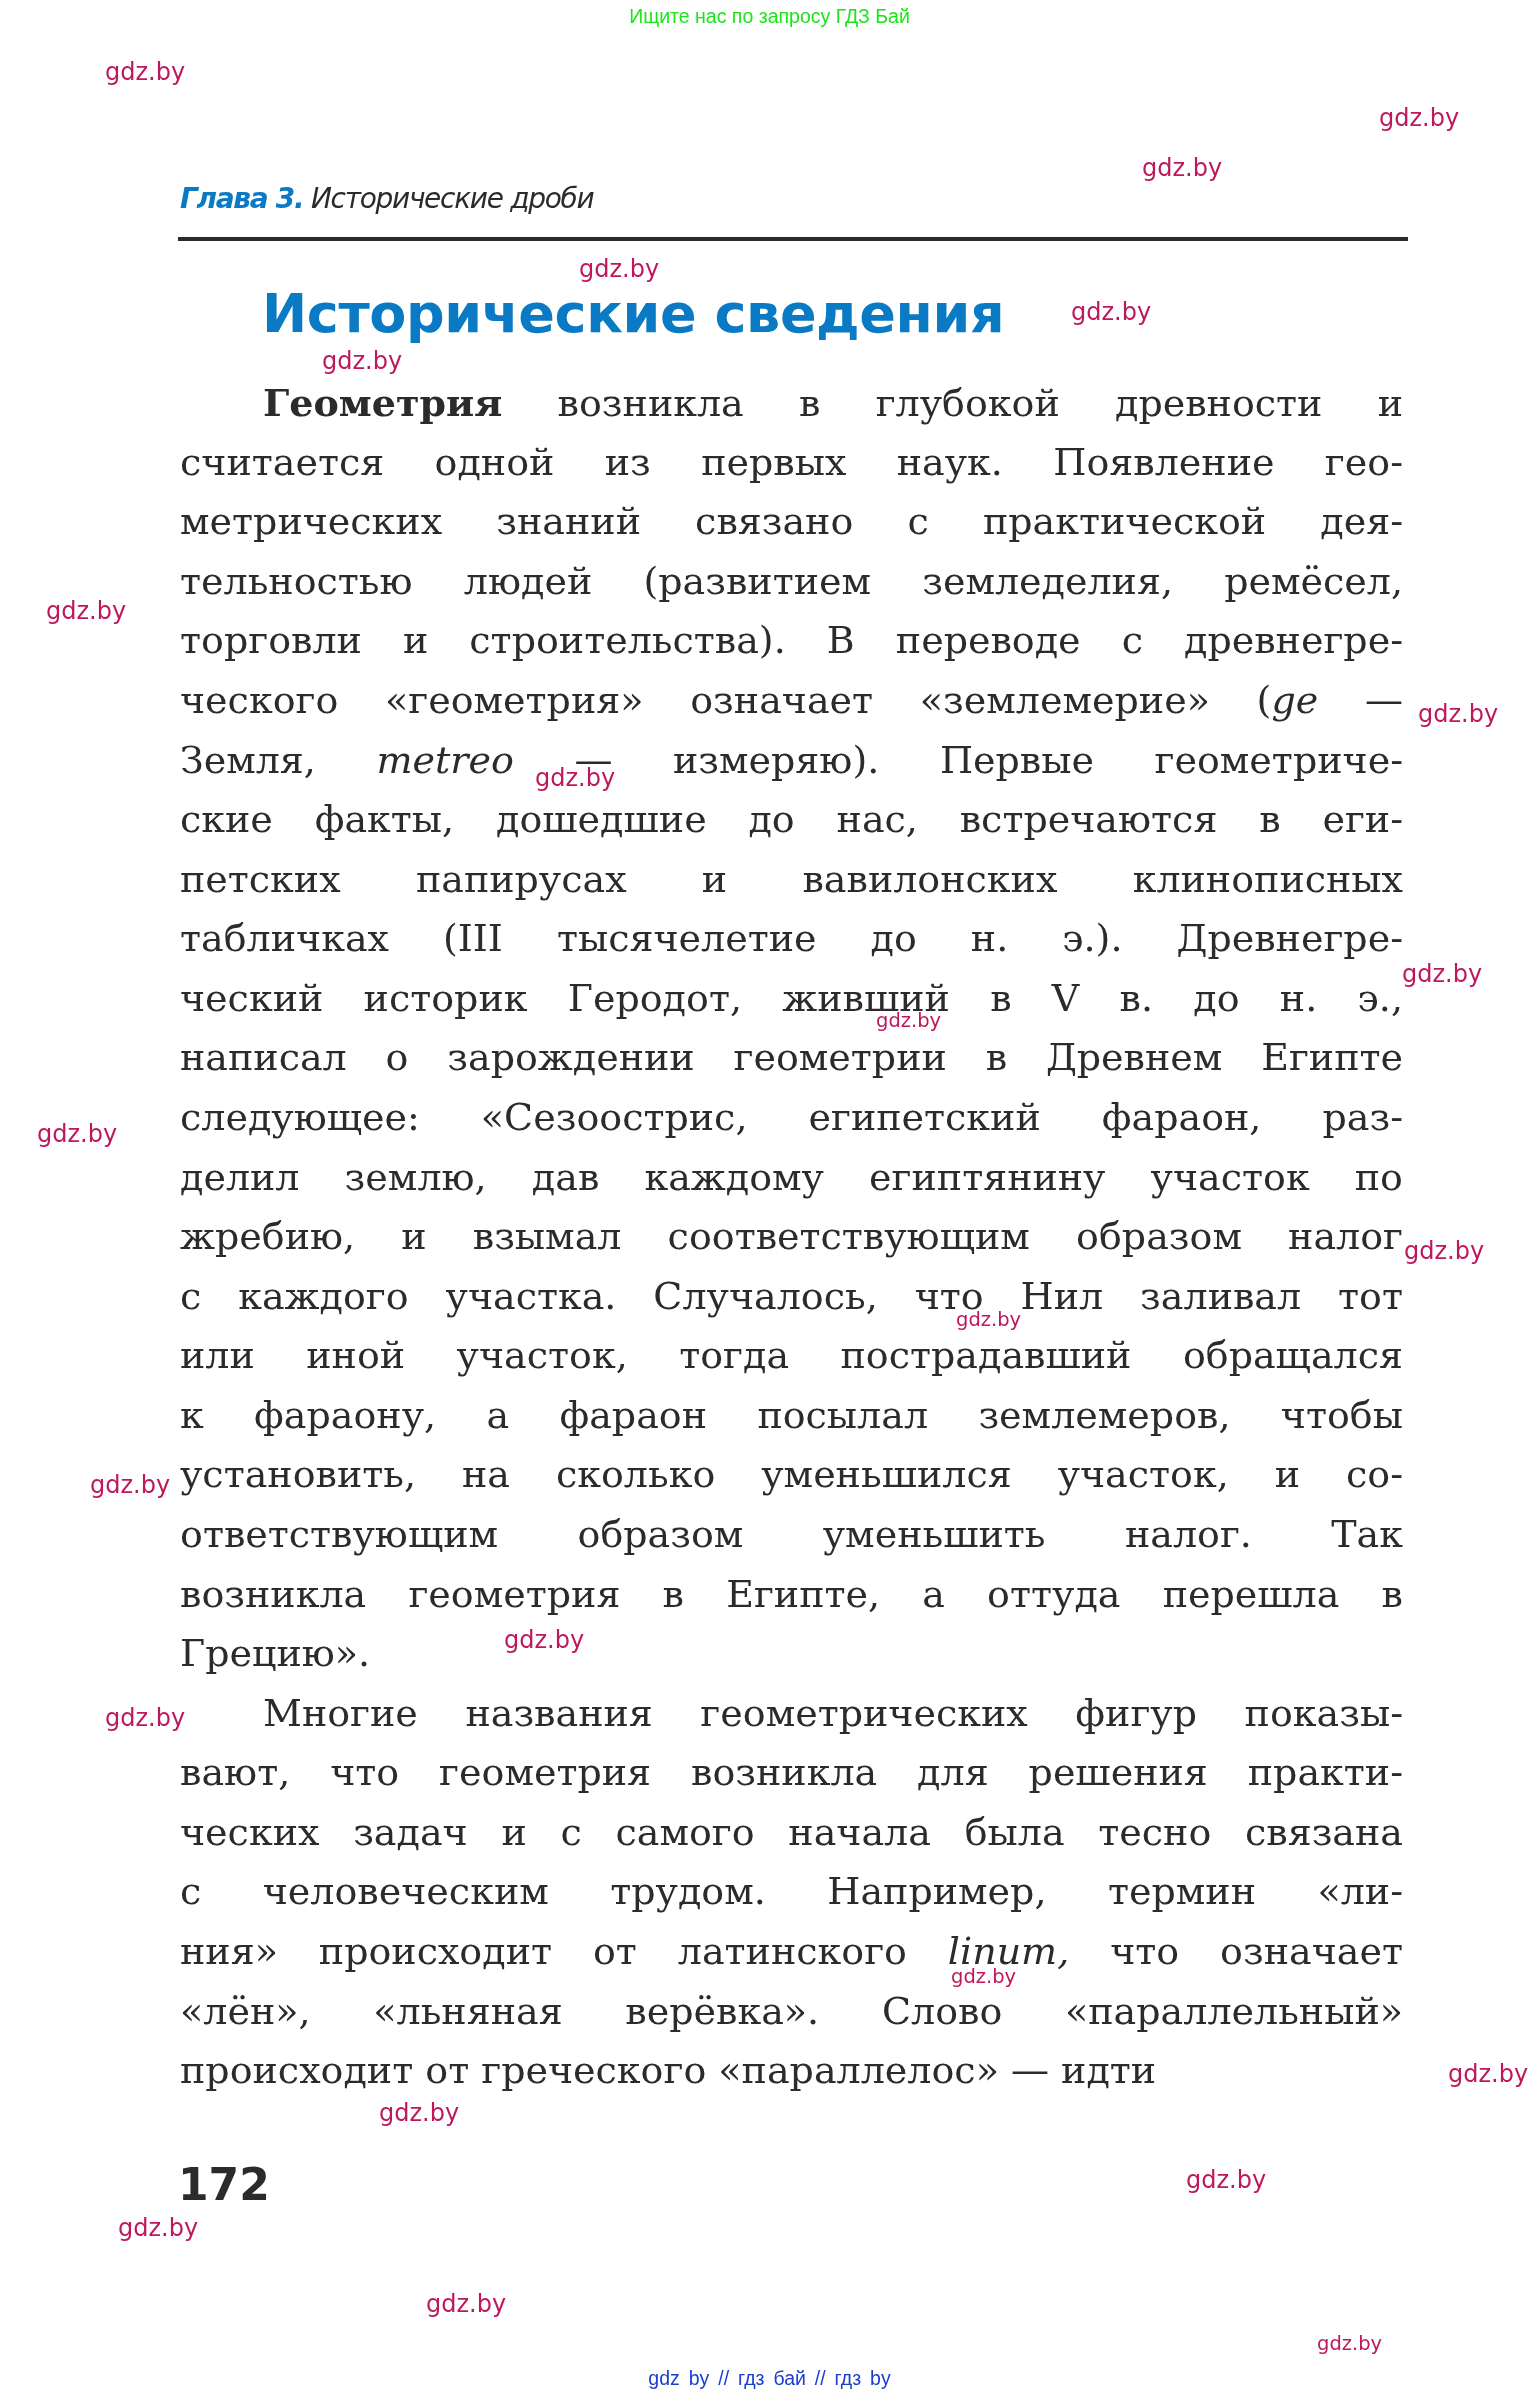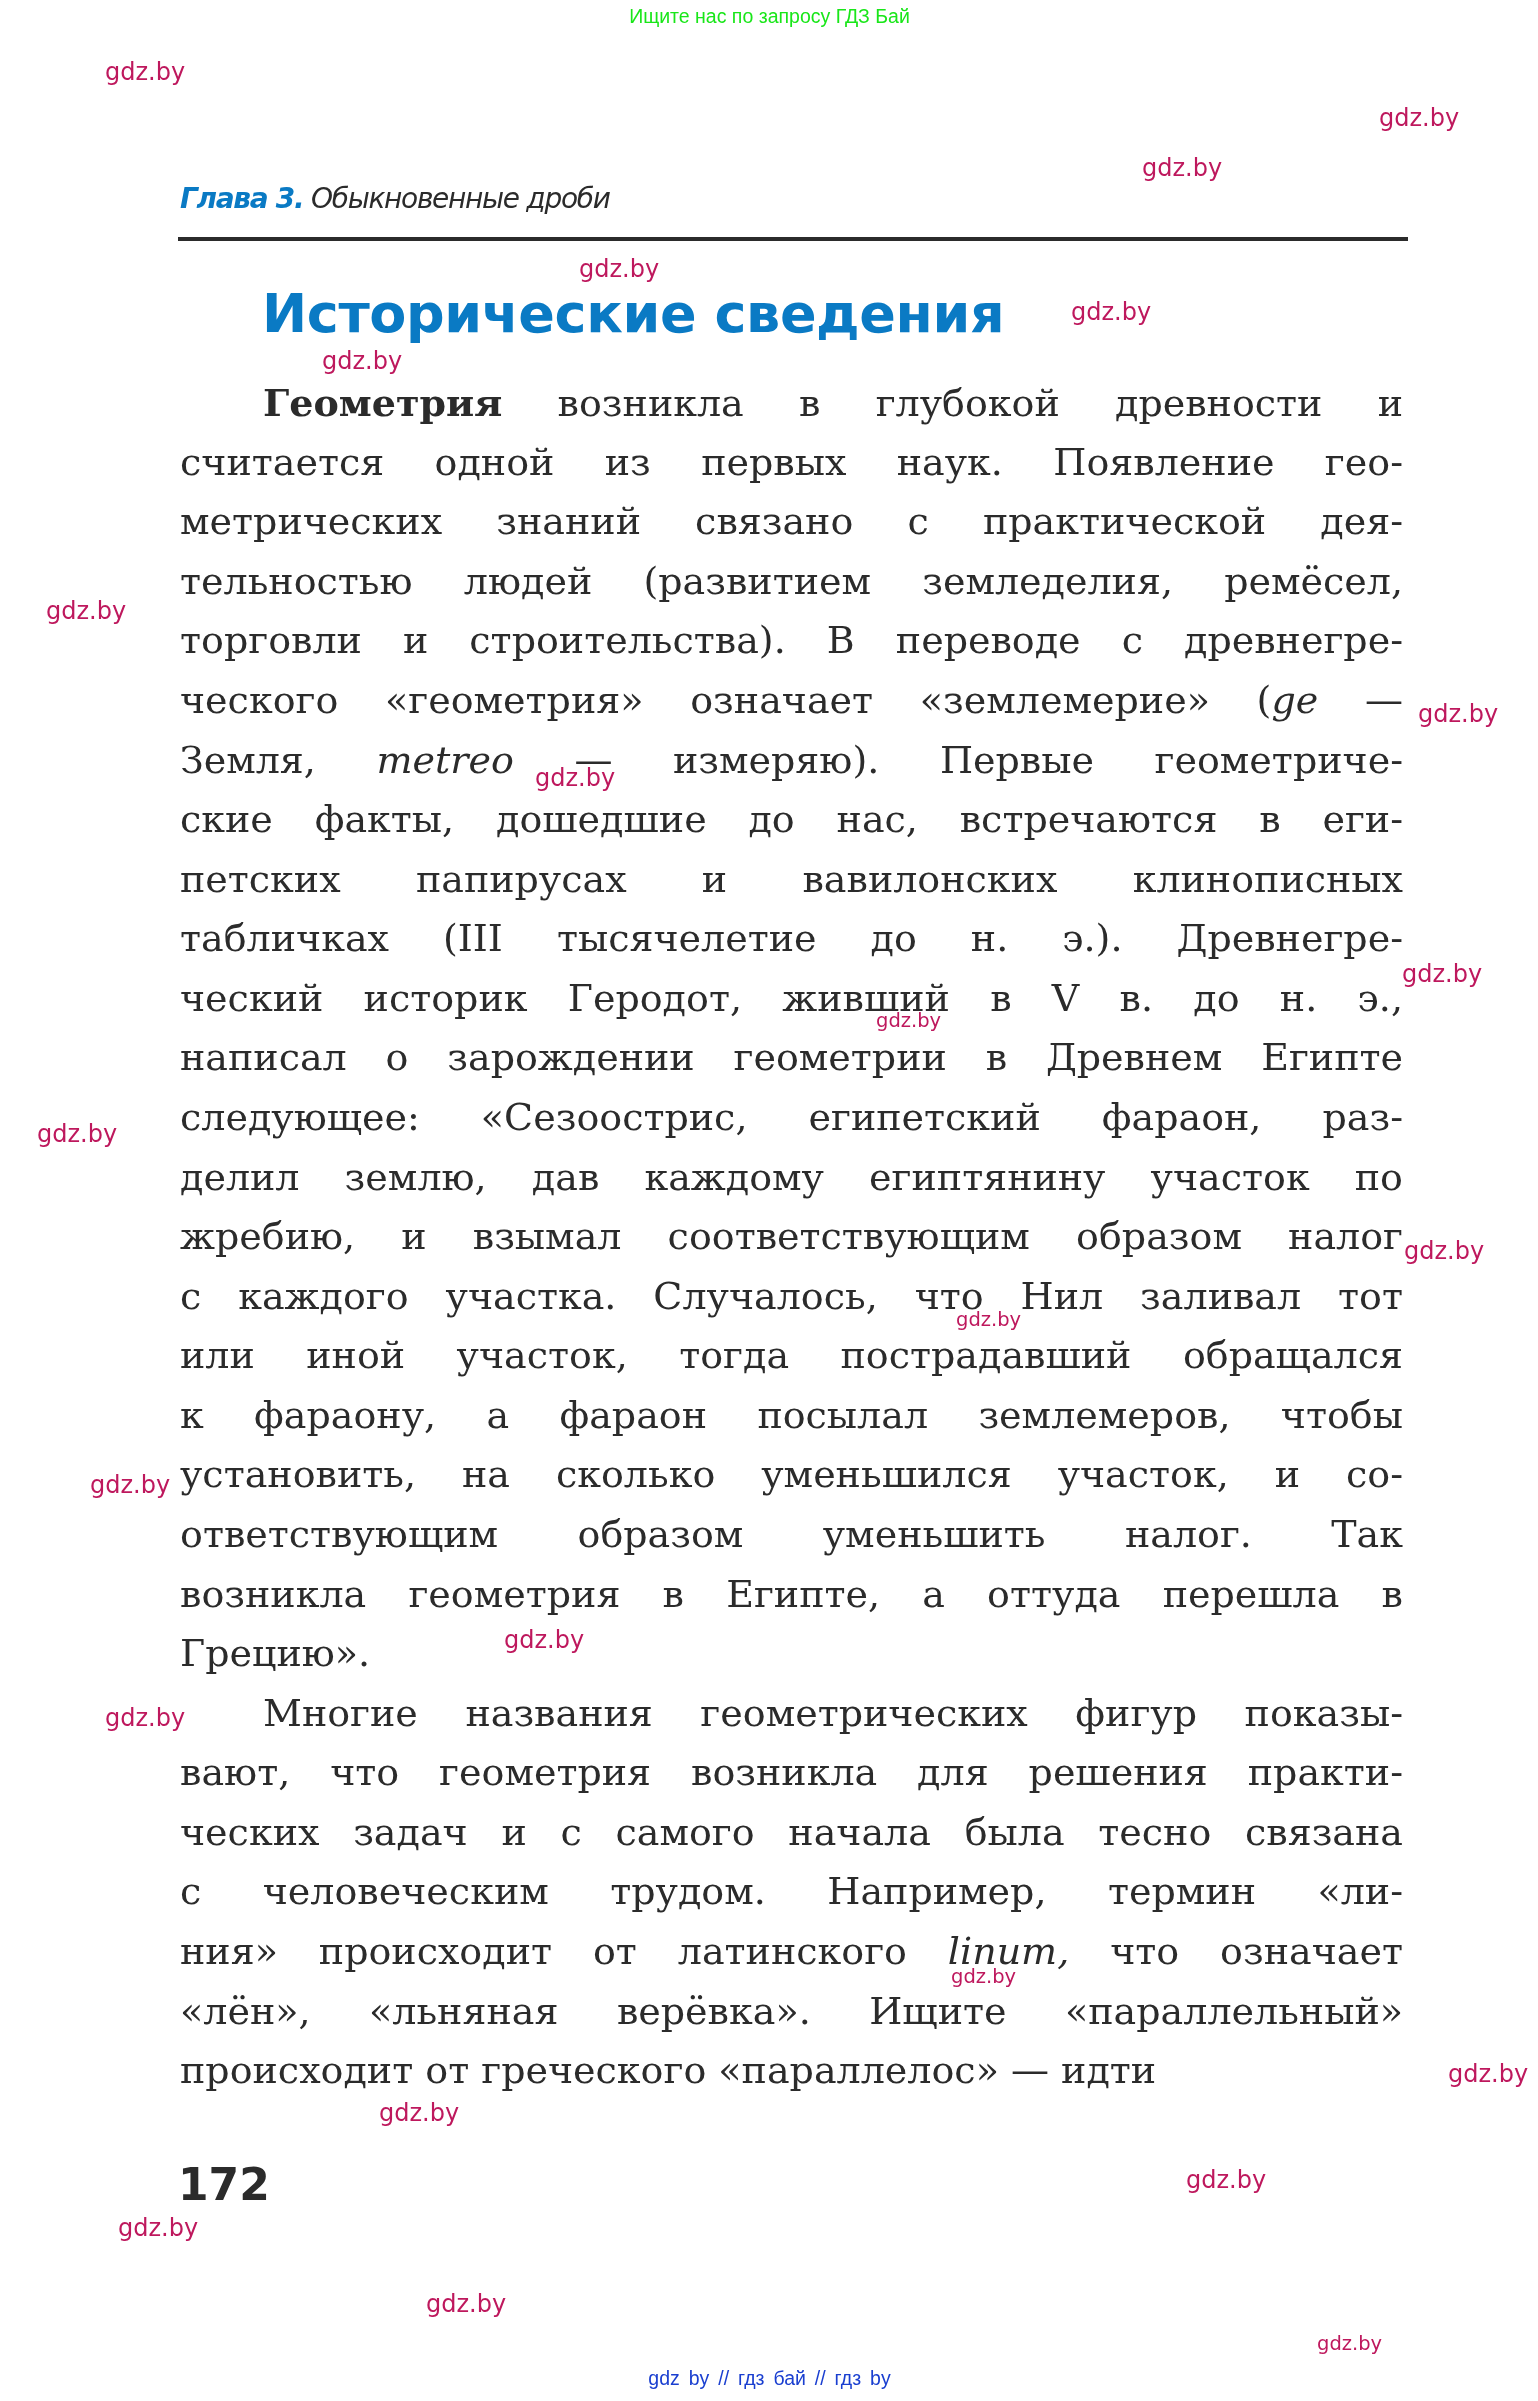--- a/index.html
+++ b/index.html
@@ -46,21 +46,21 @@
   .footer-links {
     position: absolute; left: 0; width: 1539px; top: 2367px; text-align: center;
     font-family: "Liberation Sans", sans-serif; font-size: 19.5px; color: #1a3fd0; word-spacing: 3.5px;
   }
 </style>
 </head>
 <body>
 
 <div class="top-banner">Ищите нас по запросу ГДЗ Бай</div>
 
-<div class="running-head"><span class="chap">Глава 3.</span><span> Обыкновенные дроби</span></div>
+<div class="running-head"><span class="chap">Глава 3.</span><span> Исторические дроби</span></div>
 
 <div class="rule"></div>
 
 <h1 class="section-title" style="margin:0">Исторические сведения</h1>
 
 <div class="body-text" id="body-text">
     <div class="line indent" style="top: 373px;"><b>Геометрия</b><span> возникла в глубокой древности и</span></div>
     <div class="line" style="top: 433px;"><span>считается одной из первых наук. Появление гео-</span></div>
     <div class="line" style="top: 492px;"><span>метрических знаний связано с практической дея-</span></div>
     <div class="line" style="top: 552px;"><span>тельностью людей (развитием земледелия, ремёсел,</span></div>
@@ -80,21 +80,21 @@
     <div class="line" style="top: 1386px;"><span>к фараону, а фараон посылал землемеров, чтобы</span></div>
     <div class="line" style="top: 1445px;"><span>установить, на сколько уменьшился участок, и со-</span></div>
     <div class="line" style="top: 1505px;"><span>ответствующим образом уменьшить налог. Так</span></div>
     <div class="line" style="top: 1565px;"><span>возникла геометрия в Египте, а оттуда перешла в</span></div>
     <div class="line last" style="top: 1624px;"><span>Грецию».</span></div>
     <div class="line indent" style="top: 1684px;"><span>Многие названия геометрических фигур показы-</span></div>
     <div class="line" style="top: 1743px;"><span>вают, что геометрия возникла для решения практи-</span></div>
     <div class="line" style="top: 1803px;"><span>ческих задач и с самого начала была тесно связана</span></div>
     <div class="line" style="top: 1862px;"><span>с человеческим трудом. Например, термин «ли-</span></div>
     <div class="line" style="top: 1922px;"><span>ния» происходит от латинского </span><i>linum,</i><span> что означает</span></div>
-    <div class="line" style="top: 1982px;"><span>«лён», «льняная верёвка». Ищите «параллельный»</span></div>
+    <div class="line" style="top: 1982px;"><span>«лён», «льняная верёвка». Слово «параллельный»</span></div>
     <div class="line last" style="top: 2041px;"><span>происходит от греческого «параллелос» — идти</span></div>
   </div>
 
 <div id="watermarks">
     <span class="wm" style="left: 105px; top: 60px;">gdz.by</span>
     <span class="wm" style="left: 1379px; top: 106px;">gdz.by</span>
     <span class="wm" style="left: 1142px; top: 156px;">gdz.by</span>
     <span class="wm" style="left: 579px; top: 257px;">gdz.by</span>
     <span class="wm" style="left: 1071px; top: 300px;">gdz.by</span>
     <span class="wm" style="left: 322px; top: 349px;">gdz.by</span>

